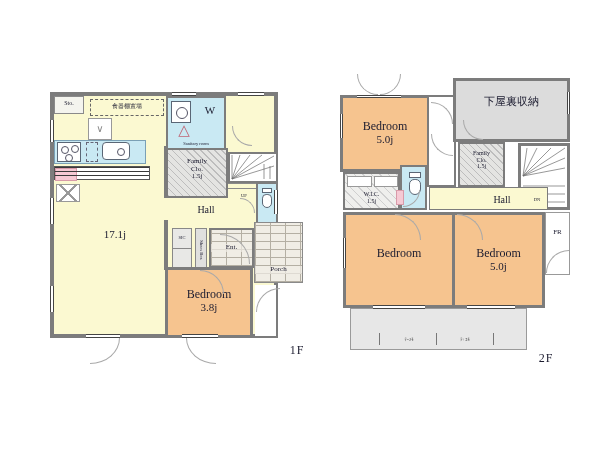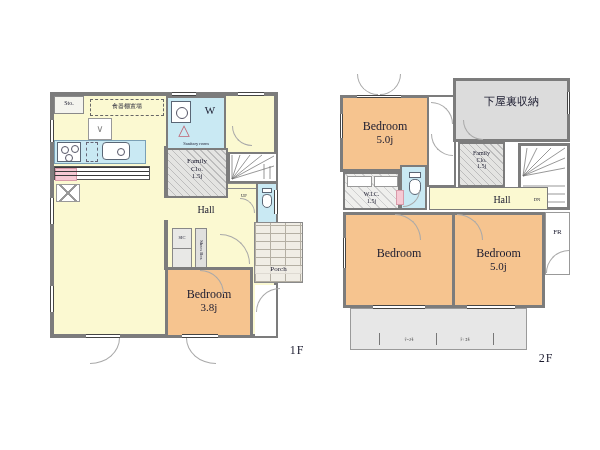--- a/index.html
+++ b/index.html
@@ -86,20 +86,21 @@
     </div>
 
     <div class="lblbox white" style="left:4px;top:74px;width:96px;height:14px;border:1px solid #555;">
       <div class="pink" style="position:absolute;left:0;top:1px;width:20px;height:11px;"></div>
       <div class="stripes-lines"></div>
     </div>
 
     <div class="xbox" style="position:absolute;left:6px;top:92px;width:22px;height:16px;"></div>
 
     <div class="lbl" style="left:18px;top:136px;width:94px;">
+      <div class="rsize">17.1j</div>
     </div>
 
     <div class="wallseg" style="left:114px;top:54px;width:4px;height:52px;"></div>
     <div class="wallseg" style="left:114px;top:128px;width:4px;height:50px;"></div>
 
     <div class="room thin blue" style="left:116px;top:4px;width:60px;height:54px;">
       <div class="fix" style="left:3px;top:3px;width:20px;height:22px;">
         <div style="position:absolute;left:4px;top:5px;width:10px;height:10px;border:1px solid #556;border-radius:50%;"></div>
       </div>
       <div class="lbl" style="left:32px;top:6px;width:20px;font-size:11px;">W</div>
@@ -143,20 +144,23 @@
 
     <div class="lblbox" style="left:122px;top:136px;width:20px;height:40px;background:#e8e8e6;border:1px solid #888;">
       <div style="position:absolute;left:0;top:19px;width:100%;border-top:1px solid #888;"></div>
       <div class="lbl xxs" style="left:0;top:5px;width:100%;">SIC</div>
     </div>
 
     <div class="lblbox" style="left:145px;top:136px;width:12px;height:40px;background:#e0e0de;border:1px solid #888;">
       <div class="lbl vert xxs" style="left:2px;top:2px;height:38px;">Shoes Box</div>
     </div>
 
+    <div class="room thin brick" style="left:159px;top:136px;width:45px;height:40px;">
+      <div class="lbl sm" style="left:0;top:14px;width:100%;background:rgba(240,237,229,.7);">Ent.</div>
+    </div>
 
     <div class="lblbox brick" style="left:204px;top:130px;width:49px;height:61px;border:1px solid #8a8a8a;">
       <div class="lbl sm" style="left:0;bottom:8px;width:100%;background:rgba(240,237,229,.7);">Porch</div>
     </div>
 
     <div class="room orange" style="left:115px;top:175px;width:88px;height:71px;">
       <div class="lbl" style="left:0;top:18px;width:100%;">
         <div class="rname">Bedroom</div>
         <div class="rsize">3.8j</div>
       </div>

